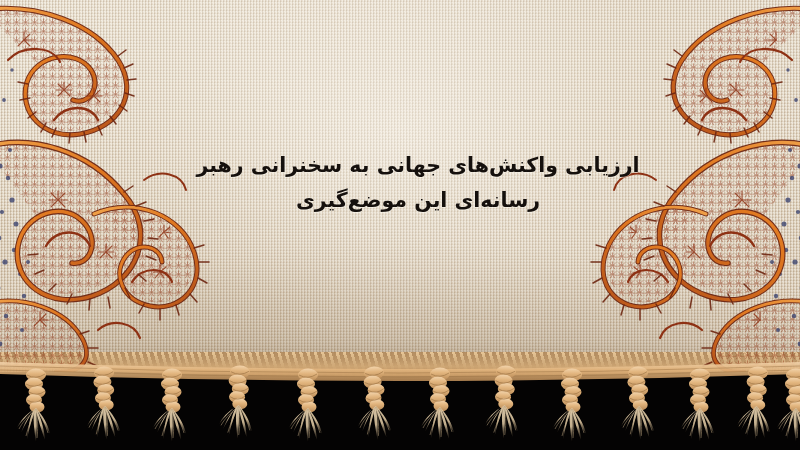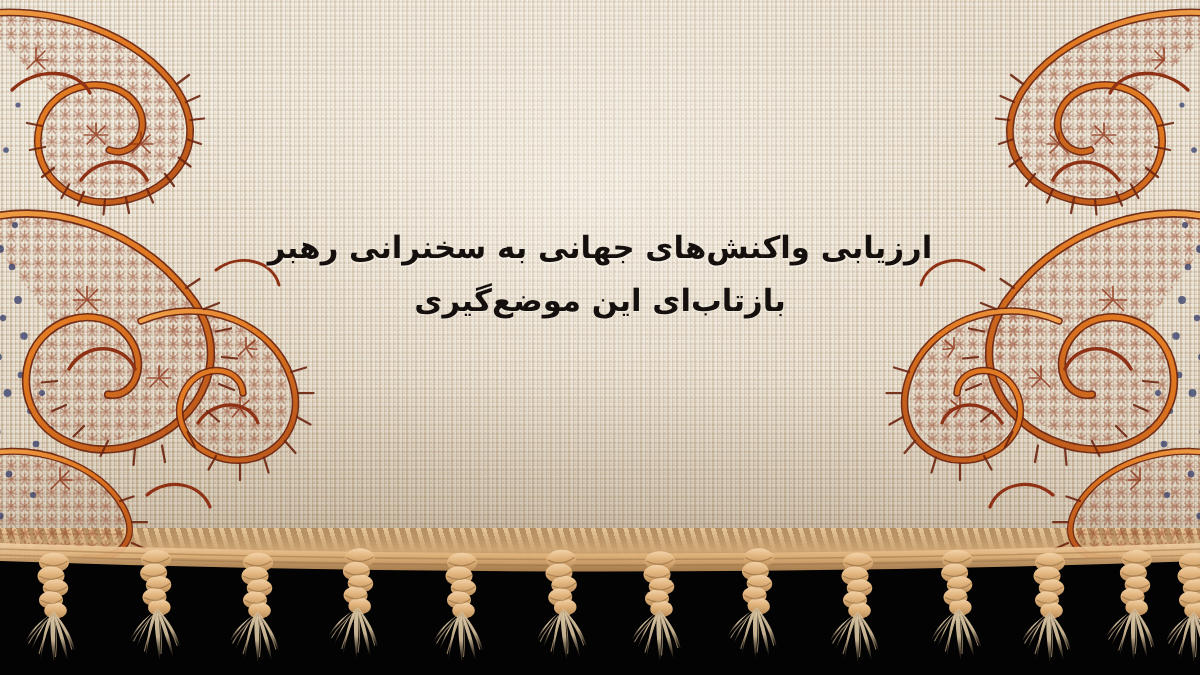--- a/index.html
+++ b/index.html
@@ -105,20 +105,21 @@
     text-align: center;
     direction: rtl;
     color: #15100d;
     font-family: "DejaVu Sans", sans-serif;
     font-size: 20.5px;
     font-weight: 700;
     line-height: 35px;
     letter-spacing: 0px;
     text-shadow: 0 1px 0 rgba(255,252,245,0.45);
     white-space: nowrap;
+    padding-left: 18px;
   }
   .title-line { display: block; }
 
   
   .fringe {
     position: absolute;
     left: 0;
     top: 360px;
     width: 800px;
     height: 90px;
@@ -535,21 +536,21 @@
             <line x1="0" y1="0" x2="6" y2="-5"></line>
           <line x1="0" y1="0" x2="7" y2="1"></line>
             <line x1="0" y1="0" x2="4" y2="6"></line>
         </g>
       </g>
     </svg>
   </div>
 
   <div class="title-block">
     <span class="title-line">ارزیابی واکنش‌های جهانی به سخنرانی رهبر</span>
-    <span class="title-line">بازتاب‌ای این موضع‌گیری</span>
+    <span class="title-line">رسانه‌ای این موضع‌گیری</span>
   </div>
 
   <div class="fringe">
     <svg viewBox="0 0 800 90" xmlns="http://www.w3.org/2000/svg" aria-hidden="true">
       <defs>
         <linearGradient id="cordG" x1="0" y1="0" x2="0" y2="1">
           <stop offset="0%" stop-color="#f2d3ab"></stop>
           <stop offset="40%" stop-color="#e2b57e"></stop>
           <stop offset="100%" stop-color="#b98a56"></stop>
         </linearGradient>

